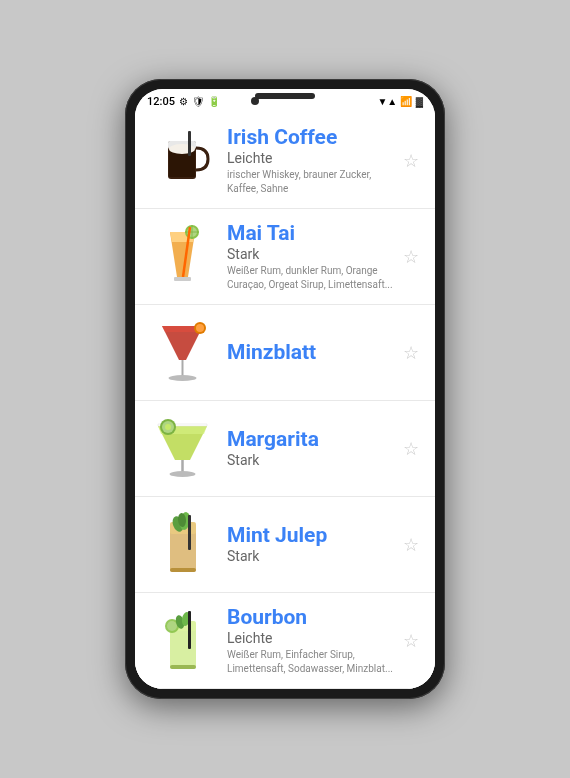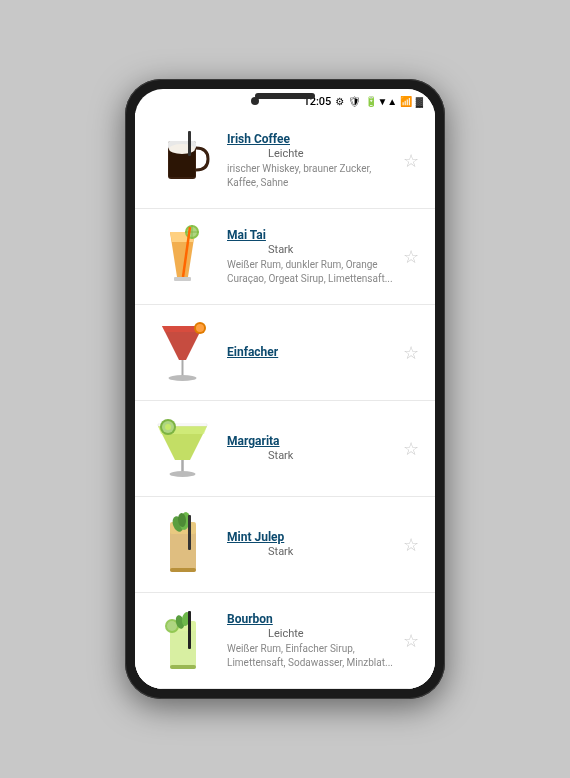--- a/index.html
+++ b/index.html
@@ -24,21 +24,20 @@
     }
 
     .phone-inner {
       width: 100%;
       height: 100%;
       background: #fff;
       border-radius: 28px;
       overflow: hidden;
       display: flex;
       flex-direction: column;
-      align-items: flex-end;
     }
 
     
     .phone-top-bar {
       position: absolute;
       top: 14px;
       left: 50%;
       transform: translateX(-50%);
       width: 60px;
       height: 6px;
@@ -114,32 +113,30 @@
       justify-content: center;
       margin-right: 10px;
     }
 
     .drink-info {
       flex: 1;
       min-width: 0;
     }
 
     .drink-name {
-      font-size: 12px;
+      font-size: 21px;
       font-weight: 700;
-      color: #0c4a6e;
+      color: #3b82f6;
       margin-bottom: 1px;
-      text-decoration: underline;
     }
 
     .drink-strength {
-      font-size: 11px;
+      font-size: 14px;
       color: #666;
       margin-bottom: 2px;
-      margin-left: 41px;
     }
 
     .drink-ingredients {
       font-size: 10px;
       color: #888;
       line-height: 1.4;
     }
 
     .drink-star {
       width: 24px;
@@ -244,21 +241,21 @@
 
               <line x1="32.5" y1="42" x2="32.5" y2="60" stroke="#aaa" stroke-width="2"></line>
 
               <ellipse cx="32.5" cy="60" rx="14" ry="3" fill="#bbb"></ellipse>
 
               <ellipse cx="50" cy="10" rx="6" ry="6" fill="#e07b00"></ellipse>
               <ellipse cx="50" cy="10" rx="4" ry="4" fill="#ffa040"></ellipse>
             </svg>
           </div>
           <div class="drink-info">
-            <div class="drink-name">Einfacher</div>
+            <div class="drink-name">Minzblatt</div>
           </div>
           <div class="drink-star">☆</div>
         </div>
 
         <div class="drink-item">
           <div class="drink-image">
             <svg class="cocktail-svg" viewBox="0 0 65 70" xmlns="http://www.w3.org/2000/svg">
 
               <polygon points="8,12 57,12 40,46 25,46" fill="#b8d84a" opacity="0.85"></polygon>
               <polygon points="8,12 57,12 54,20 11,20" fill="#d4f080" opacity="0.7"></polygon>

